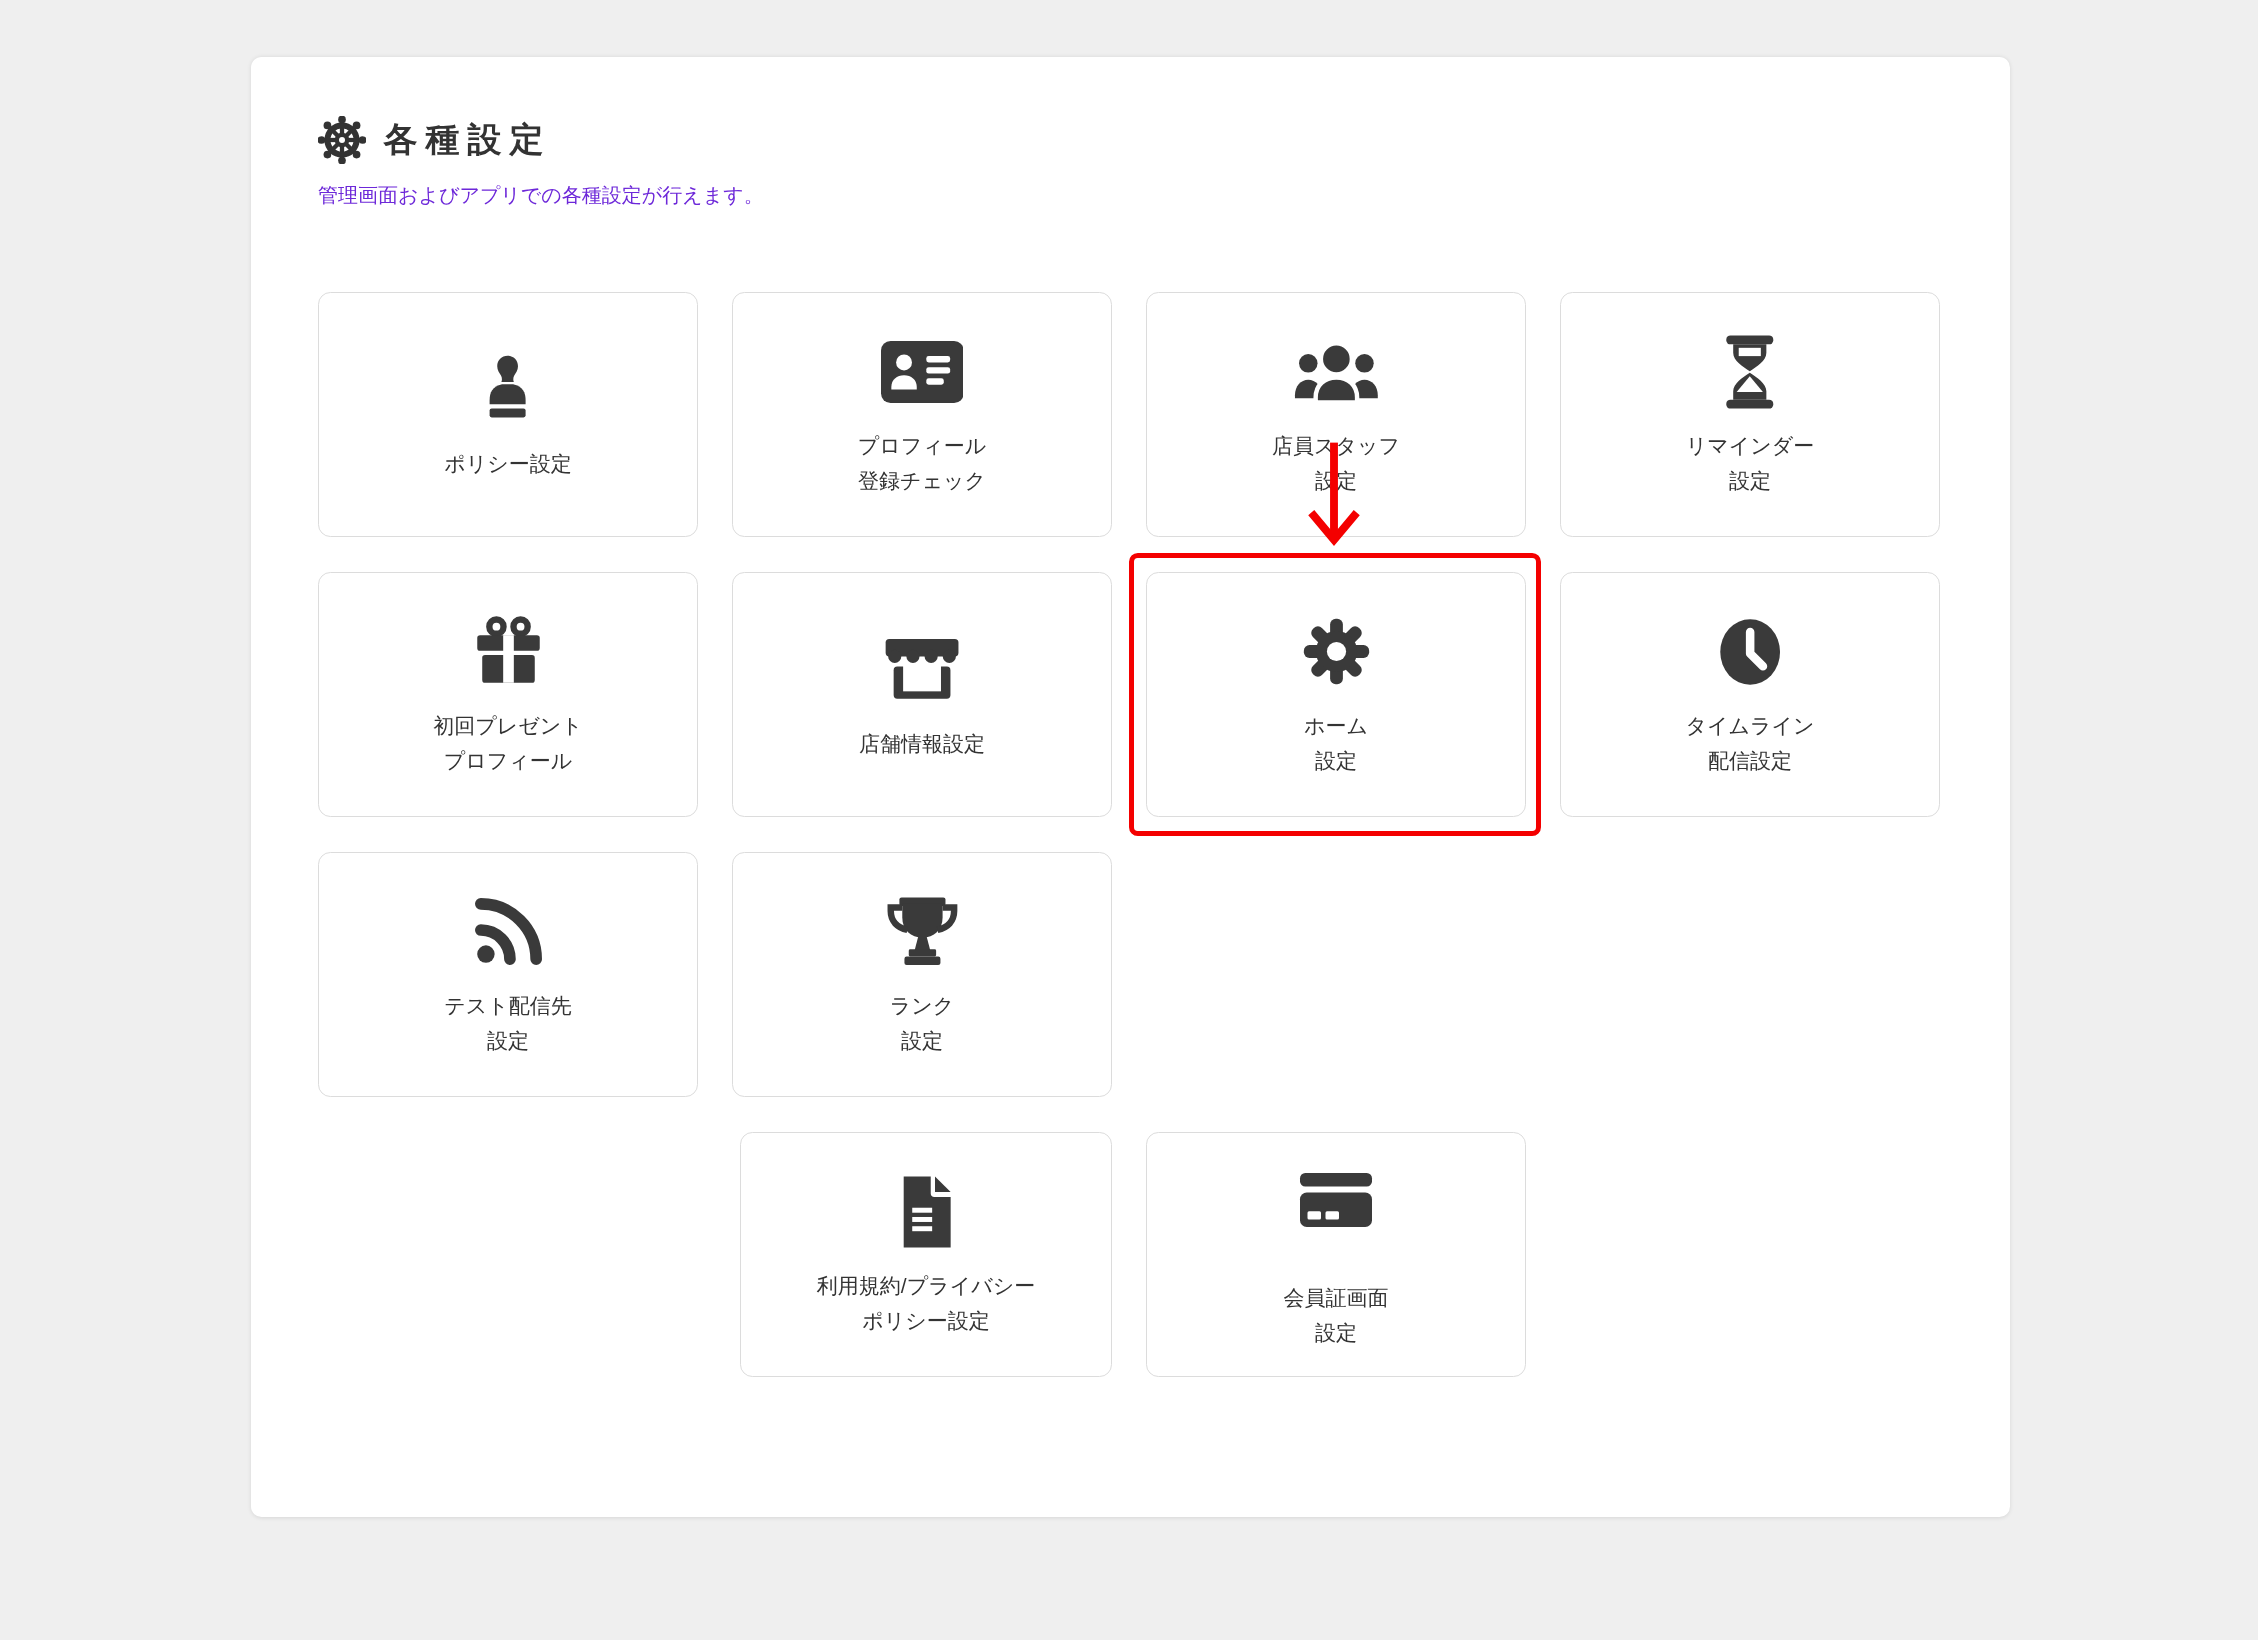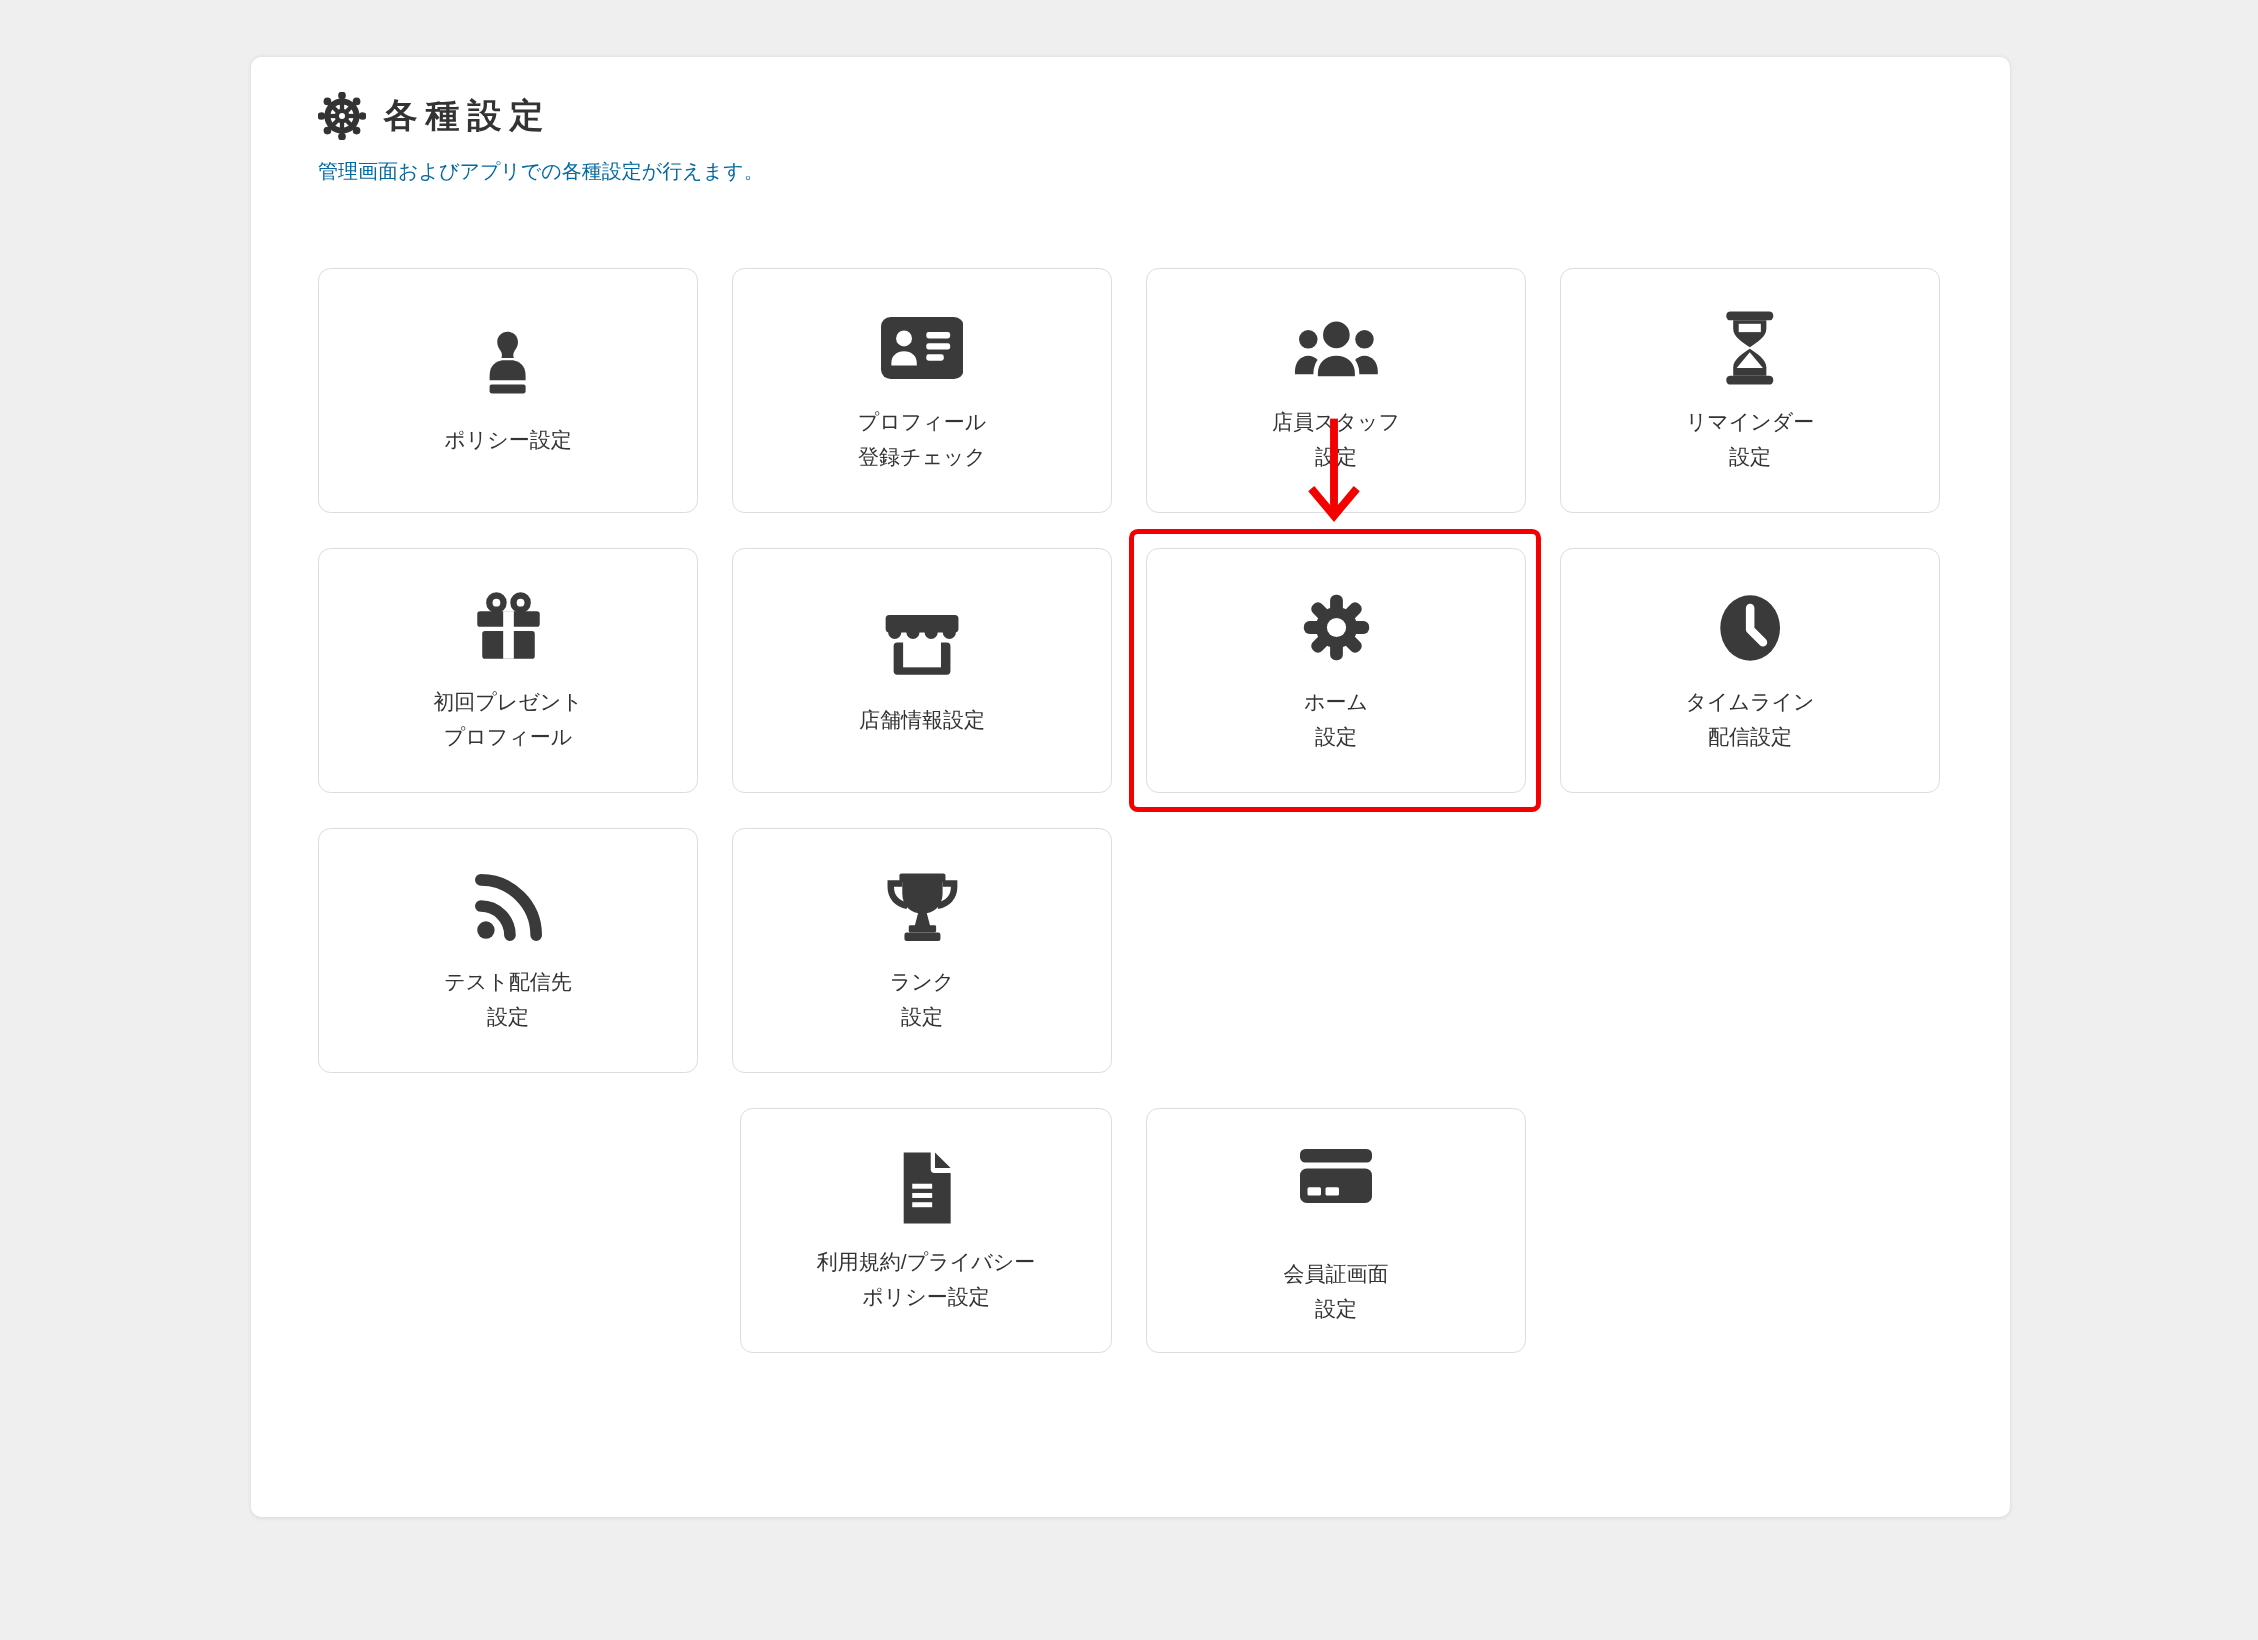--- a/index.html
+++ b/index.html
@@ -12,32 +12,32 @@
     position:relative;
   }
   .panel{
     position:absolute;
     left:251px;top:57px;
     width:1759px;height:1460px;
     background:#ffffff;
     border-radius:10.6px;
     box-shadow:0 0.9px 4.4px rgba(0,0,0,.10);
     box-sizing:border-box;
-    padding:36px 67px 0 67px;
+    padding:60px 67px 0 67px;
   }
   .panel-title{
     display:flex;align-items:center;gap:17.6px;
     height:46px;
   }
   .panel-title .t{
     font-size:34px;font-weight:bold;letter-spacing:8px;color:#333;
   }
   .panel-subtitle{
     margin-top:19.4px;
-    font-size:20px;color:#0369a1;
+    font-size:20px;color:#6d28d9;
   }
   .grid-wrap{
     position:relative;
     margin-top:83px;
   }
   .grid{
     display:grid;
     grid-template-columns:repeat(4,380px);
     grid-auto-rows:245px;
     gap:35px 34px;

